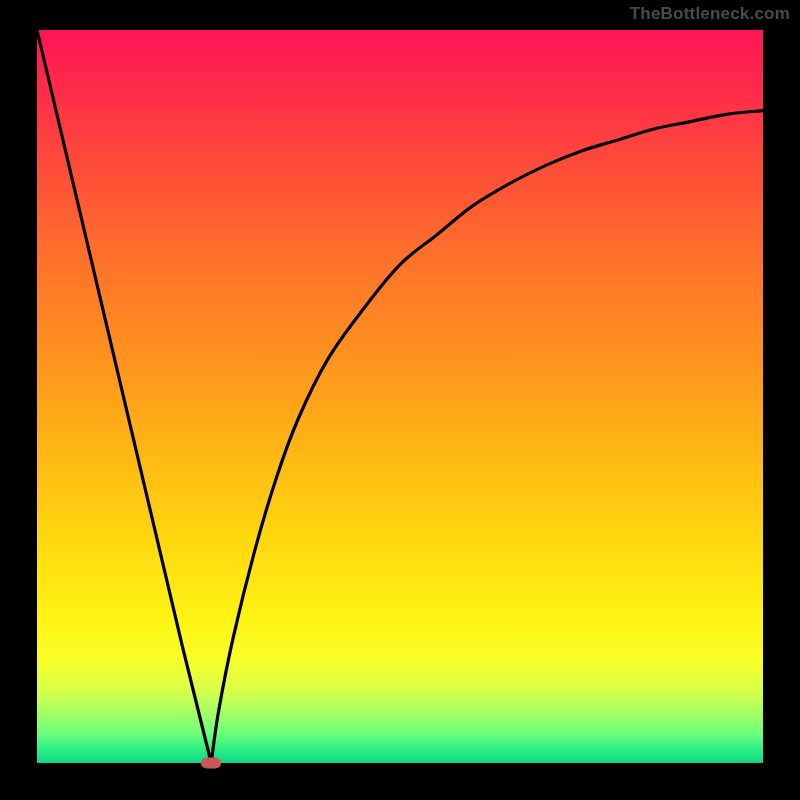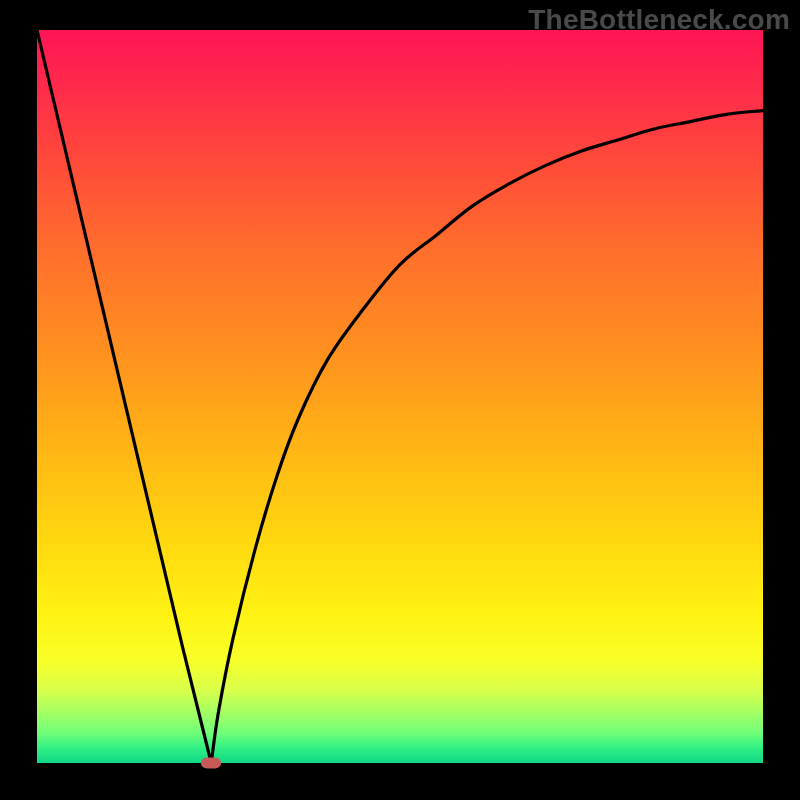--- a/index.html
+++ b/index.html
@@ -15,21 +15,21 @@
     position: relative;
     width: 800px;
     height: 800px;
     background: #000;
   }
   .watermark {
     position: absolute;
     top: 4px;
     right: 10px;
     color: #4a4a4a;
-    font-size: 28px;
+    font-size: 17px;
     font-weight: bold;
     letter-spacing: 0.2px;
     z-index: 10;
   }
   .plot {
     position: absolute;
     left: 37px;
     top: 30px;
     width: 726px;
     height: 733px;

